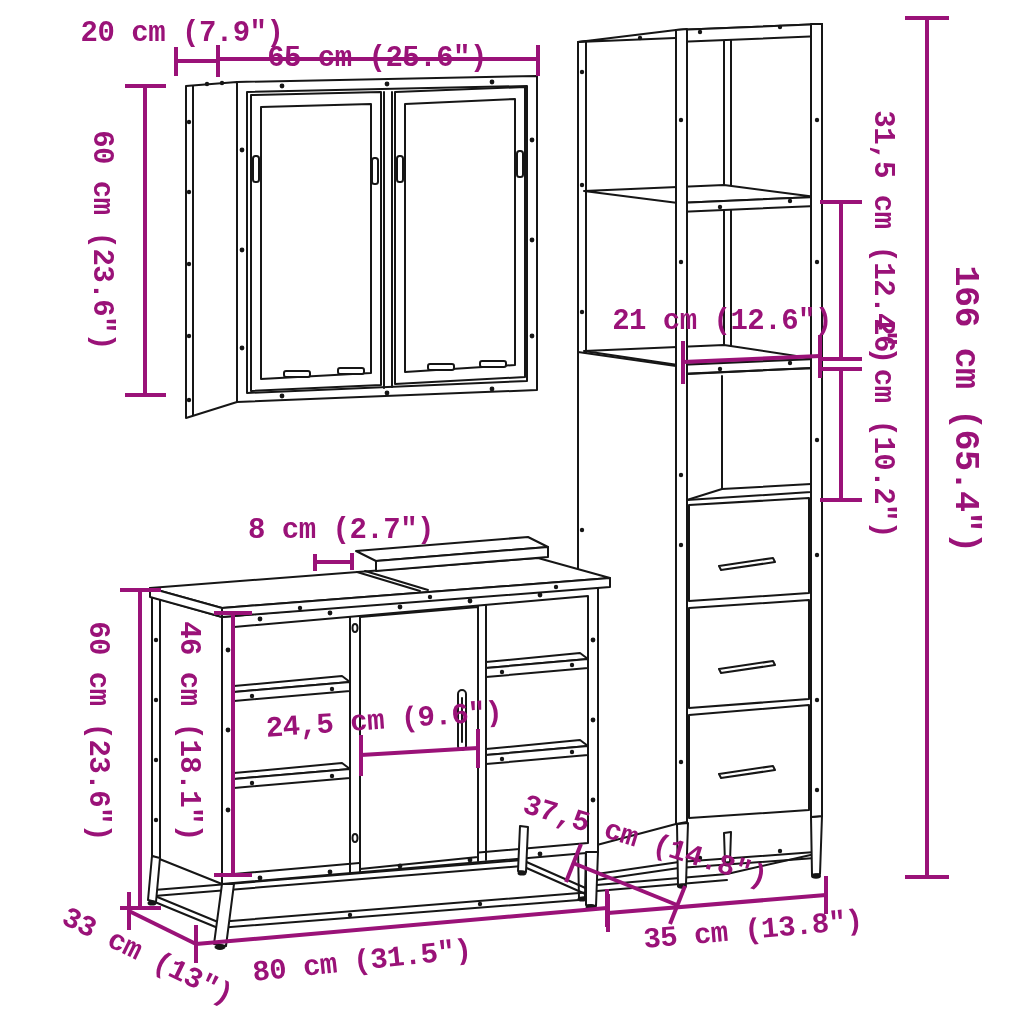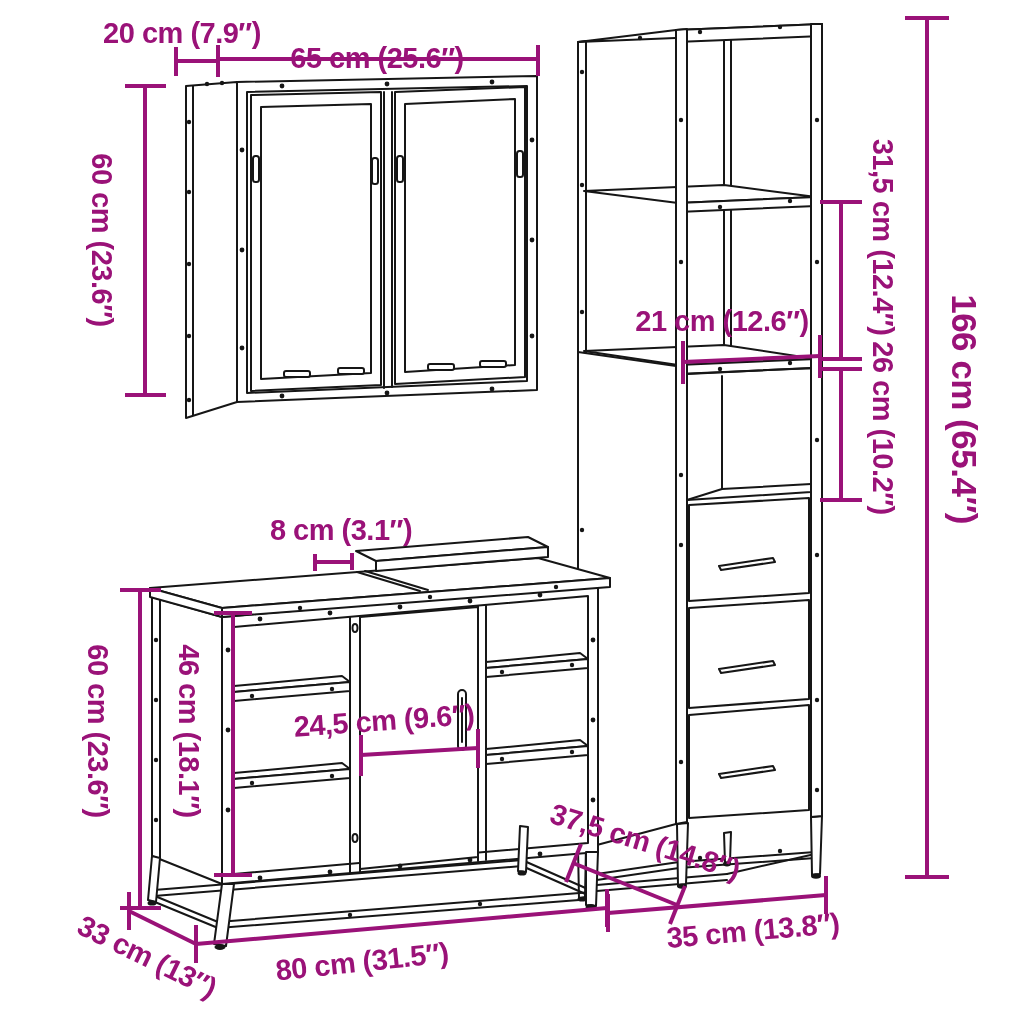--- a/index.html
+++ b/index.html
@@ -1,21 +1,21 @@
 <!DOCTYPE html>
 <html><head>
 <meta charset="utf-8">
 <style>
   html,body{margin:0;padding:0;background:#ffffff;}
   .stage{
     position:relative;
     width:1024px;height:1024px;
     background:#ffffff;
     overflow:hidden;
-    font-family:Liberation Sans, sans-serif;
+    font-family:Liberation Mono, monospace;
   }
   .stage svg{position:absolute;left:0;top:0;}
   .ln{fill:none;stroke:#161616;stroke-width:2;stroke-linejoin:round;stroke-linecap:round;}
   .pn{fill:#ffffff;stroke:#161616;stroke-width:2;stroke-linejoin:round;}
   .scr{fill:#161616;stroke:none;}
   .ft{fill:#161616;stroke:none;}
   .dim{stroke:#9A1278;stroke-width:4;fill:none;stroke-linecap:butt;}
   .dim-label{
     position:absolute;
     color:#9A1278;
@@ -302,20 +302,20 @@
   <div class="dim-label" style="left: 377px; top: 38px; color: rgb(154, 18, 120); margin-top: 20px;">65 cm (25.6″)</div>
   <div class="dim-label" style="left: 101px; top: 240px; --r: 90deg; color: rgb(154, 18, 120);">60 cm (23.6″)</div>
 
   <div class="dim-label" style="left: 722px; top: 321px; color: rgb(154, 18, 120);">21 cm (12.6″)</div>
   <div class="dim-label" style="left: 882px; top: 237px; --r: 90deg; color: rgb(154, 18, 120);">31,5 cm (12.4″)</div>
   <div class="dim-label" style="left: 882px; top: 428px; --r: 90deg; color: rgb(154, 18, 120);">26 cm (10.2″)</div>
   <div class="dim-label lg" style="left: 964px; top: 409px; --r: 90deg; color: rgb(154, 18, 120);">166 cm (65.4″)</div>
   <div class="dim-label" style="left: 645px; top: 842px; --r: 17deg; color: rgb(154, 18, 120);">37,5 cm (14.8″)</div>
   <div class="dim-label" style="left: 753px; top: 931px; --r: -5deg; color: rgb(154, 18, 120);">35 cm (13.8″)</div>
 
-  <div class="dim-label" style="left: 341px; top: 530px; color: rgb(154, 18, 120);">8 cm (3.1″)</div>
+  <div class="dim-label" style="left: 341px; top: 530px; color: rgb(154, 18, 120);">8 cm (2.7″)</div>
   <div class="dim-label" style="left: 188px; top: 731px; --r: 90deg; color: rgb(154, 18, 120);">46 cm (18.1″)</div>
   <div class="dim-label" style="left: 97px; top: 731px; --r: 90deg; color: rgb(154, 18, 120);">60 cm (23.6″)</div>
   <div class="dim-label" style="left: 384px; top: 721px; --r: -4deg; color: rgb(154, 18, 120);">24,5 cm (9.6″)</div>
   <div class="dim-label" style="left: 147px; top: 957px; --r: 26deg; color: rgb(154, 18, 120);">33 cm (13″)</div>
   <div class="dim-label" style="left: 362px; top: 962px; --r: -6deg; color: rgb(154, 18, 120);">80 cm (31.5″)</div>
 
 </div>
 
 </body></html>

